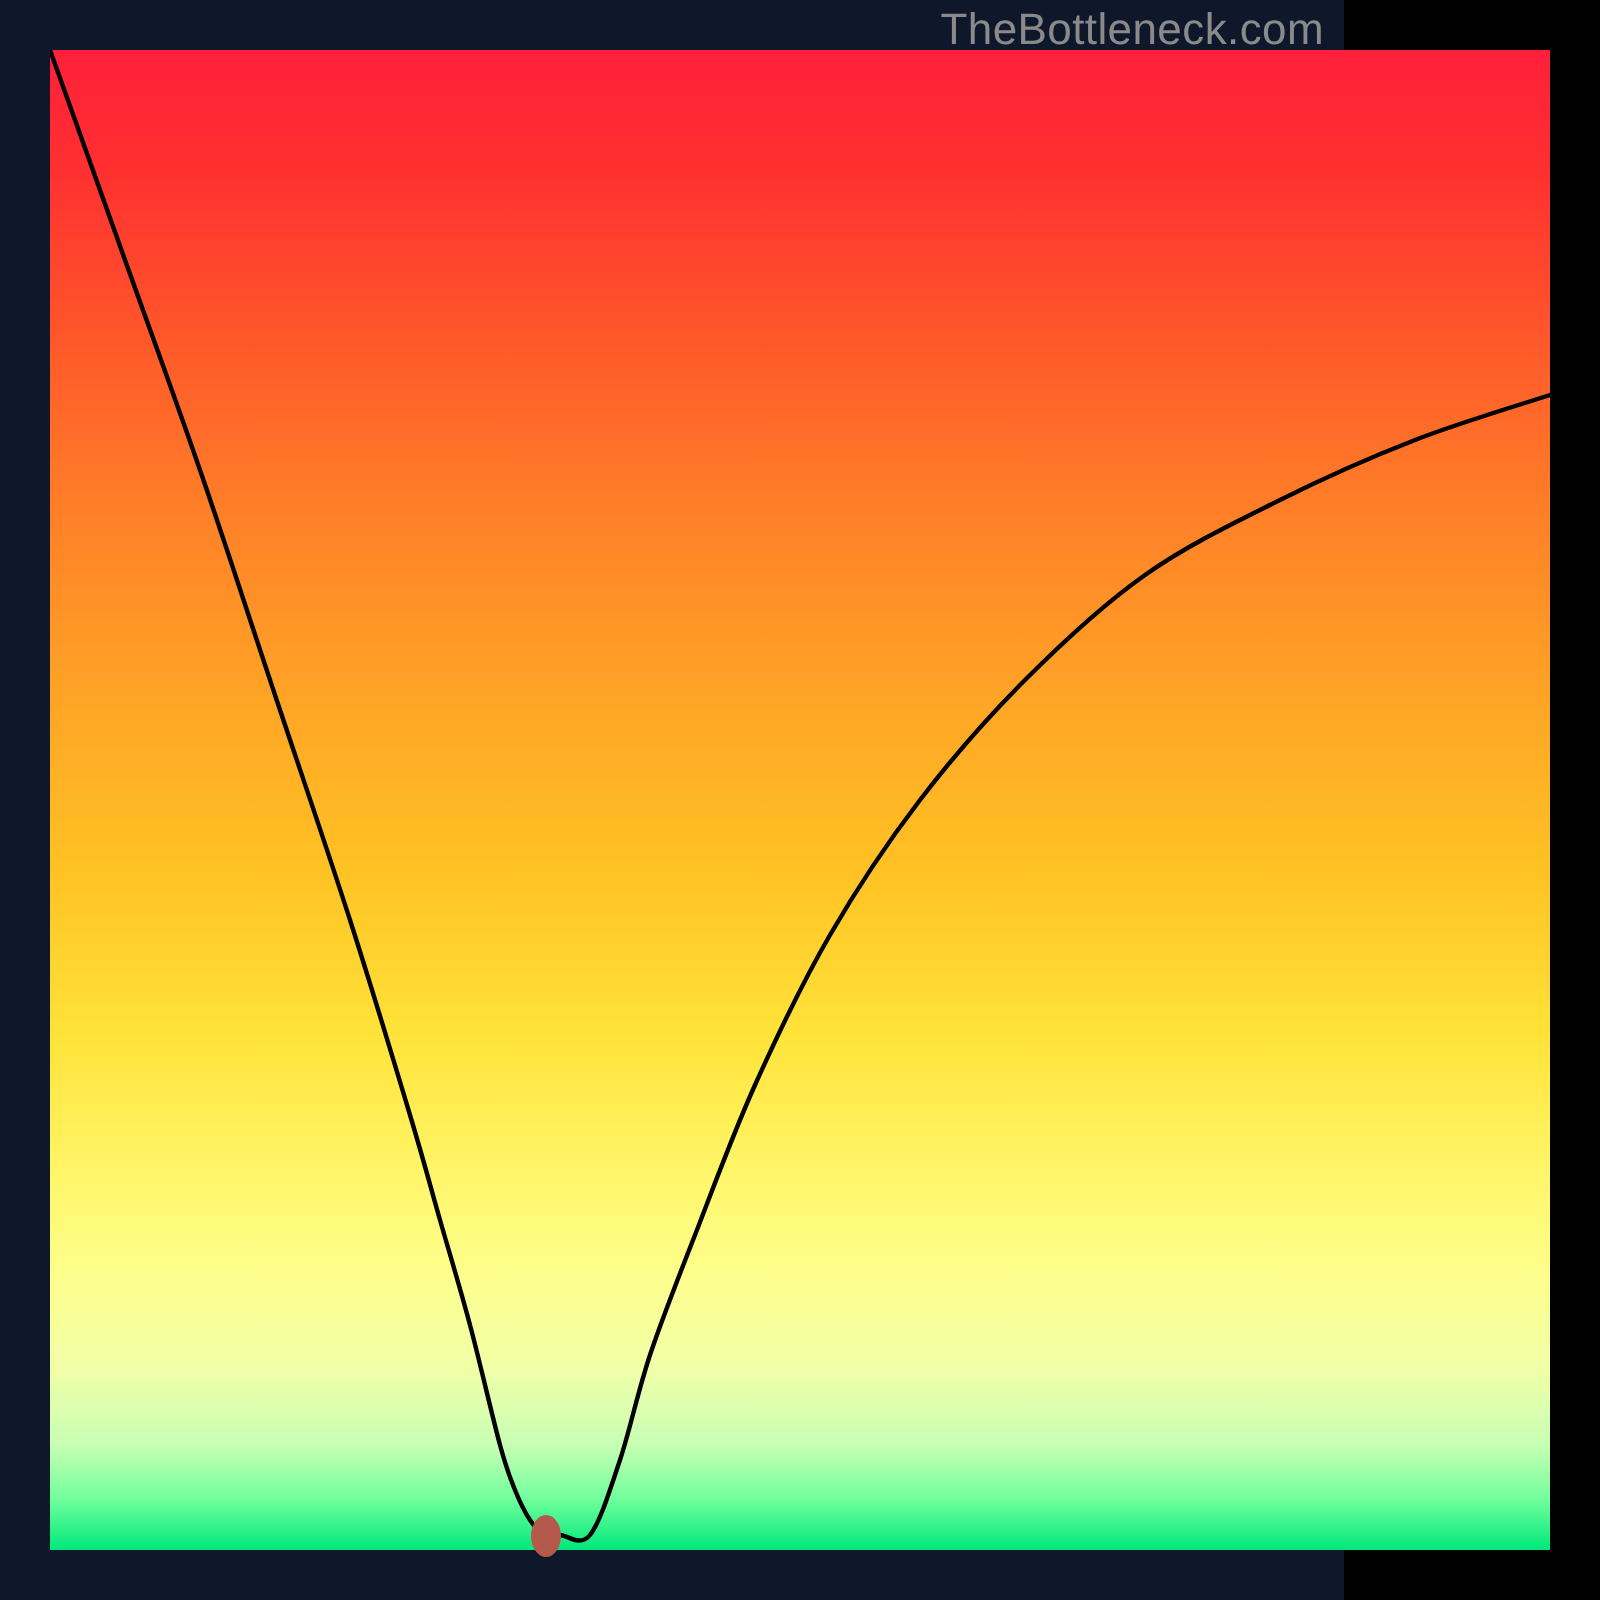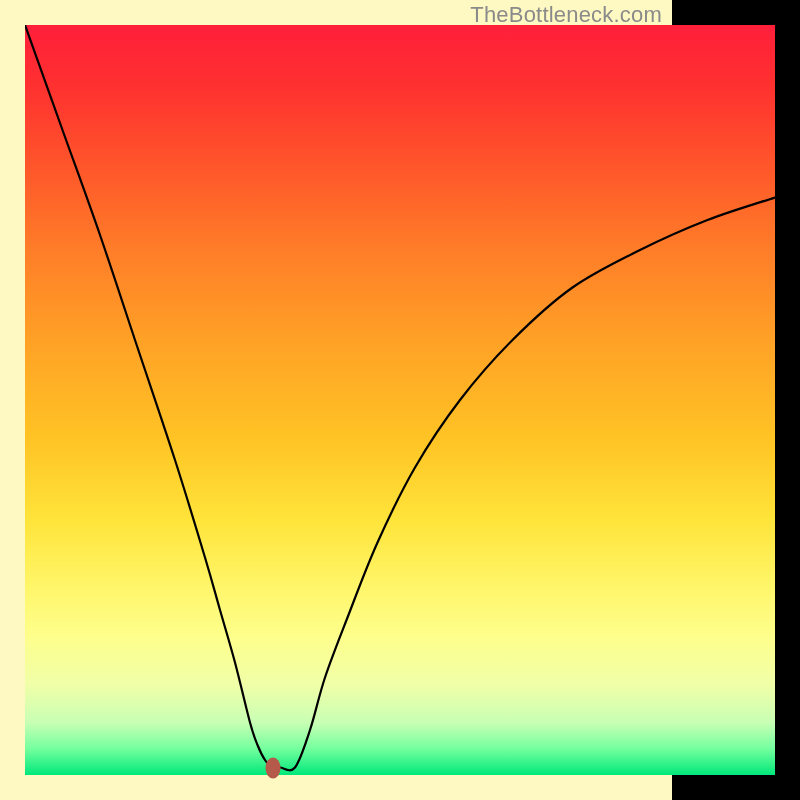--- a/index.html
+++ b/index.html
@@ -10,21 +10,21 @@
     background: #000;
     overflow: hidden;
     font-family: Arial, Helvetica, sans-serif;
   }
   .frame {
     position: absolute;
     top: 0;
     left: 0;
     width: 672px;
     height: 800px;
-    background: #fef9c3;
+    background: #0f172a;
   }
   .plot-area {
     position: absolute;
     top: 25px;
     left: 25px;
     width: 750px;
     height: 750px;
     background: linear-gradient(to bottom,
       #ff1f3a 0%,
       #ff3030 8%,

